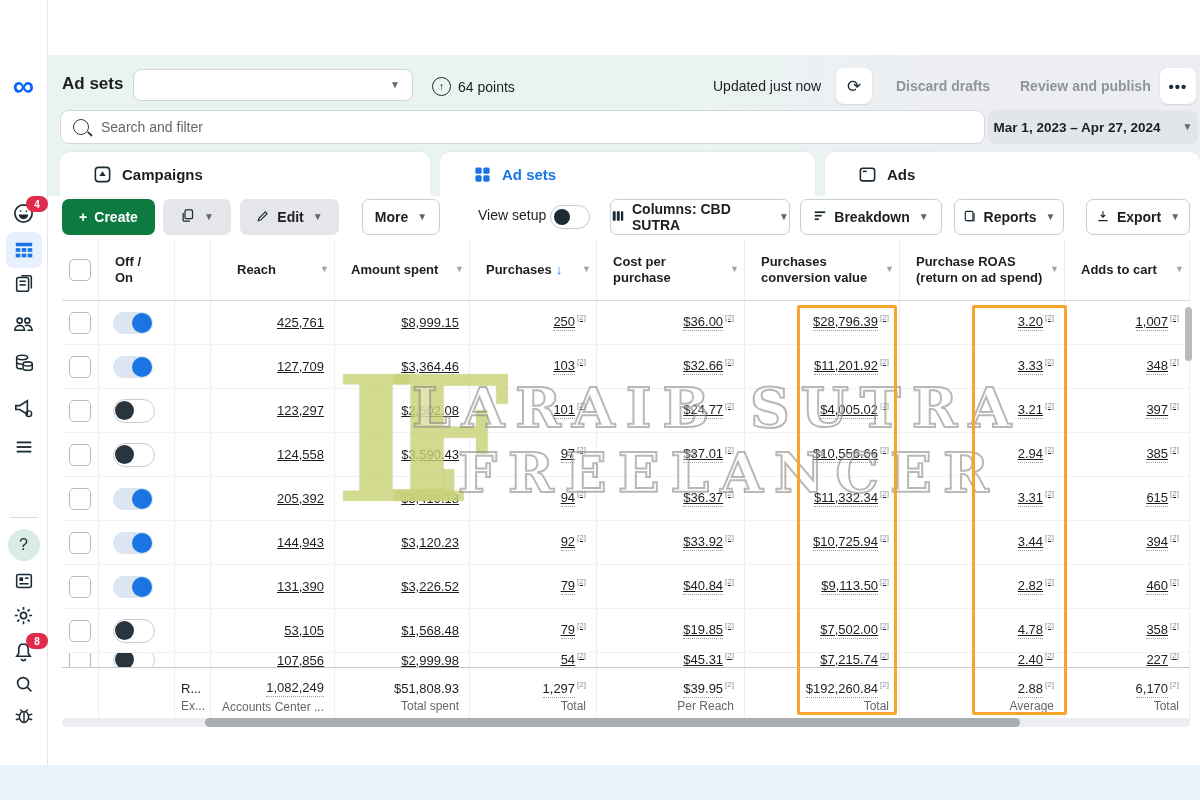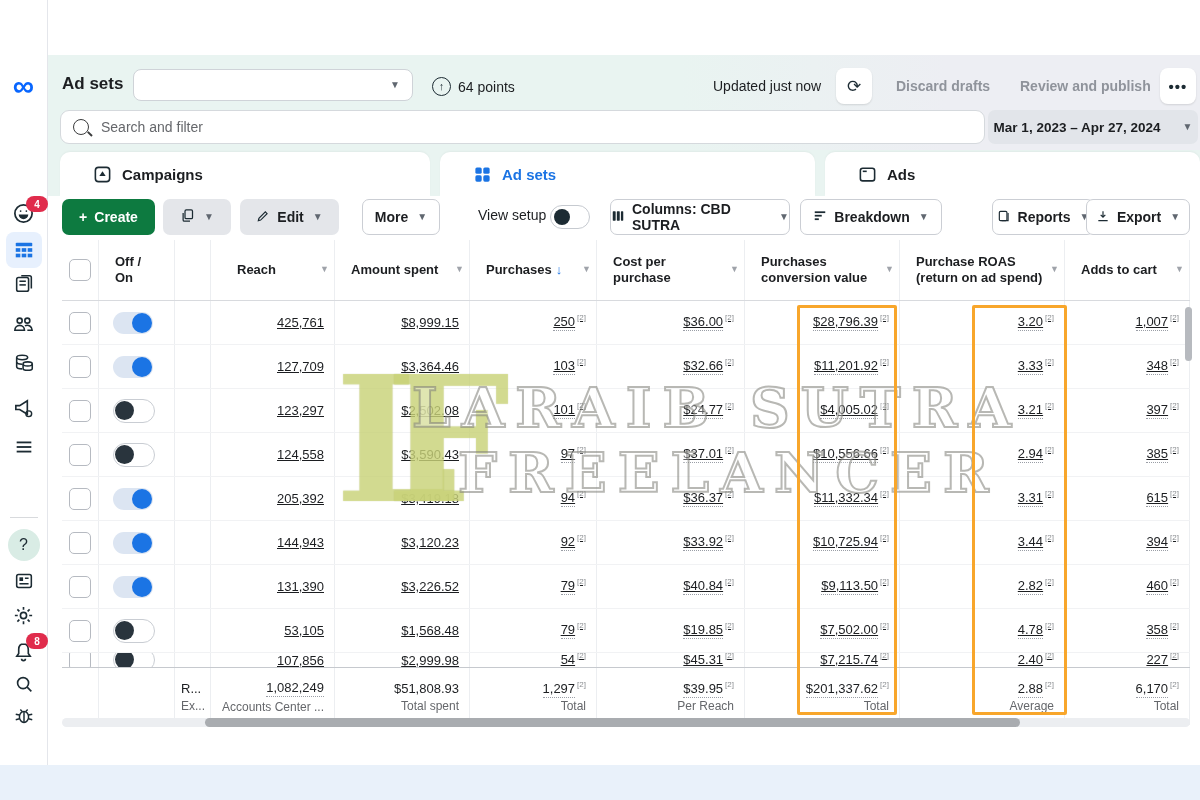--- a/index.html
+++ b/index.html
@@ -234,21 +234,21 @@
   <div class="btn whiteb" style="left:800px;width:142px;">
     <span>
       <svg width="14" height="14" viewBox="0 0 24 24" fill="#1c2b33">
         <rect x="3" y="4" width="18" height="3"></rect>
           <rect x="3" y="10" width="12" height="3"></rect>
           <rect x="3" y="16" width="7" height="3"></rect>
       </svg></span>
     <span>Breakdown</span>
     <span class="caret">▼</span>
   </div>
-  <div class="btn whiteb" style="left:992px;width:102px;">
+  <div class="btn whiteb" style="left:954px;width:110px;">
     <span>
       <svg width="14" height="14" viewBox="0 0 24 24" fill="none" stroke="#1c2b33" stroke-width="2">
         <rect x="4" y="4" width="13" height="16" rx="2"></rect>
           <path d="M19 7 v13 h-11"></path>
       </svg></span>
     <span>Reports</span>
     <span class="caret">▼</span>
   </div>
   <div class="btn whiteb" style="left:1086px;width:104px;">
     <span>
@@ -652,21 +652,21 @@
       </div>
       <div class="tf c-purch">
         <span class="fval"><span class="dot">1,297</span><sup class="fn">[2]</sup></span>
         <span class="flab">Total</span>
       </div>
       <div class="tf c-cpp">
         <span class="fval"><span class="dot">$39.95</span><sup class="fn">[2]</sup></span>
         <span class="flab">Per Reach</span>
       </div>
       <div class="tf c-pcv">
-        <span class="fval"><span class="dot">$201,337.62</span><sup class="fn">[2]</sup></span>
+        <span class="fval"><span class="dot">$192,260.84</span><sup class="fn">[2]</sup></span>
         <span class="flab">Total</span>
       </div>
       <div class="tf c-roas">
         <span class="fval"><span class="dot">2.88</span><sup class="fn">[2]</sup></span>
         <span class="flab">Average</span>
       </div>
       <div class="tf c-atc">
         <span class="fval"><span class="dot">6,170</span><sup class="fn">[2]</sup></span>
         <span class="flab">Total</span>
       </div>

